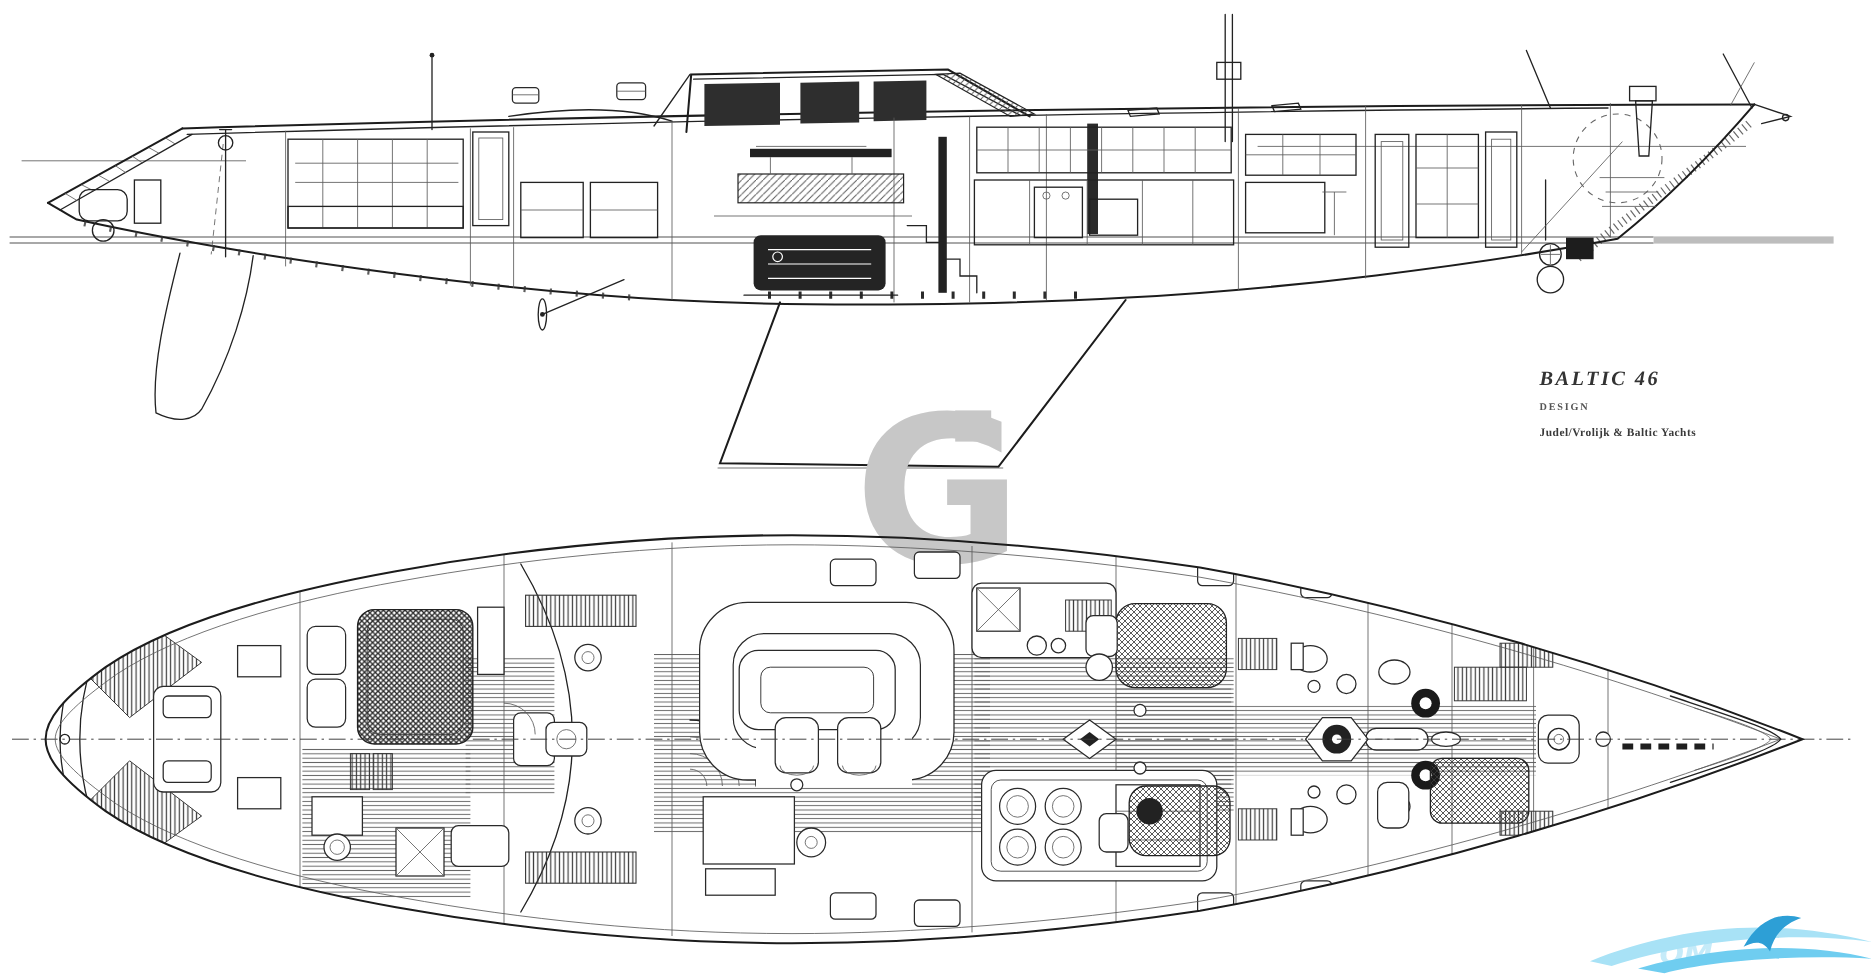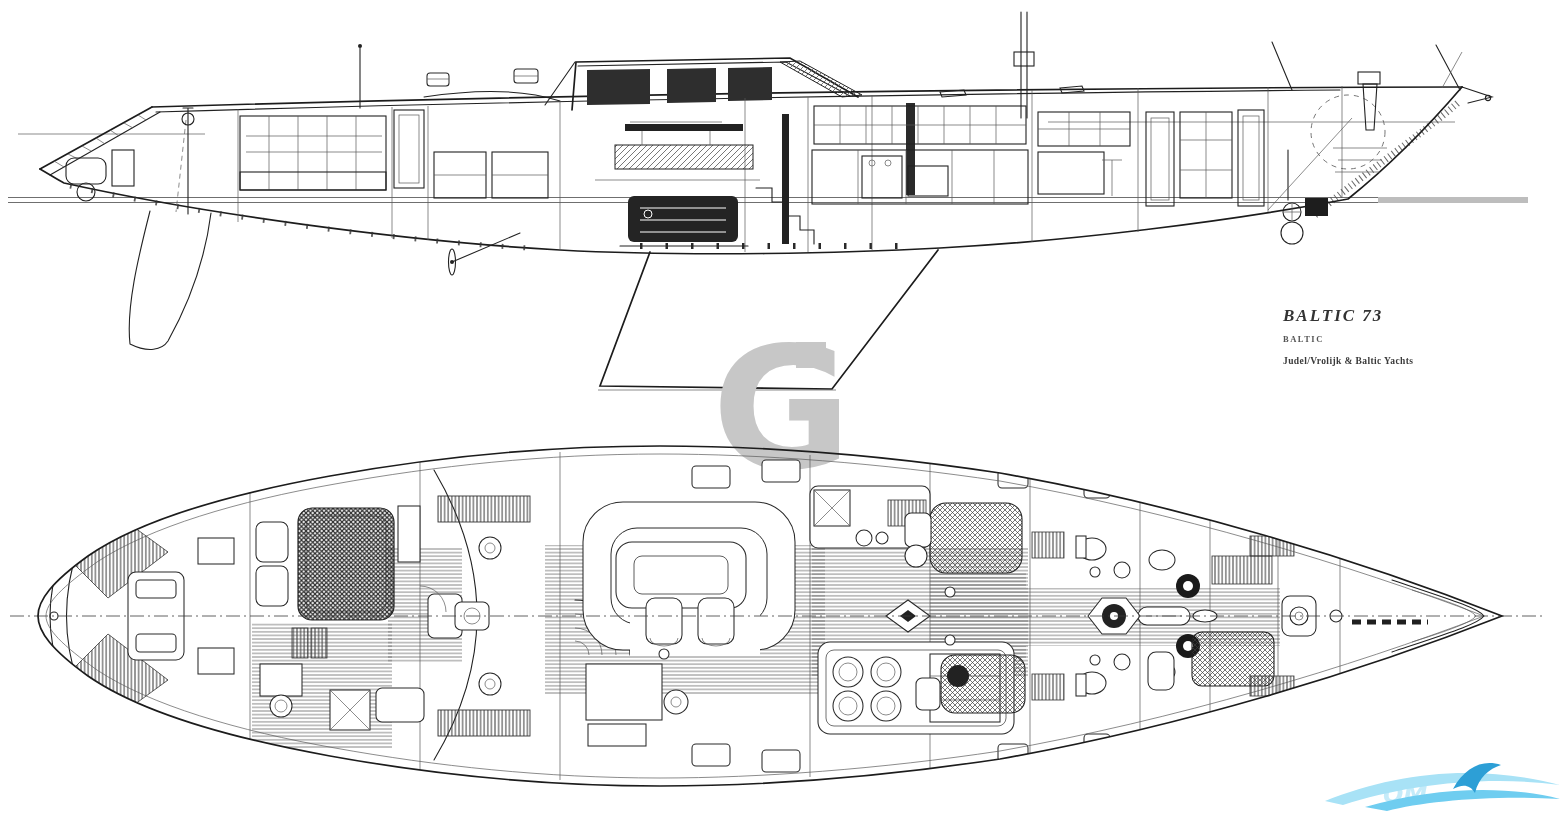--- a/index.html
+++ b/index.html
@@ -403,18 +403,18 @@
 
   <g transform="translate(1325,755)">
     <text x="58" y="48" font-family="'DejaVu Sans', sans-serif" font-size="24" font-style="italic" font-weight="bold" opacity="0.9" fill="#bfe9f9">OM</text>
     <path d="M0,46 C70,18 150,8 235,30 C160,20 80,30 18,50 Z" fill="#a8e2f6"></path>
     <path d="M40,52 C110,32 180,30 235,44 C170,40 100,46 62,56 Z" fill="#6fcdf0"></path>
     <path d="M128,34 C140,12 158,4 176,10 C164,14 154,22 150,38 C144,28 136,30 128,34 Z" fill="#2d9fd6"></path>
   </g>
 </svg>
 
 <div class="title-block">
-  <div class="tb-model">BALTIC 73</div>
-  <div class="tb-design">BALTIC</div>
+  <div class="tb-model">BALTIC 46</div>
+  <div class="tb-design">DESIGN</div>
   <div class="tb-designers">Judel/Vrolijk &amp; Baltic Yachts</div>
 </div>
 
 </div>
 
 </body></html>

